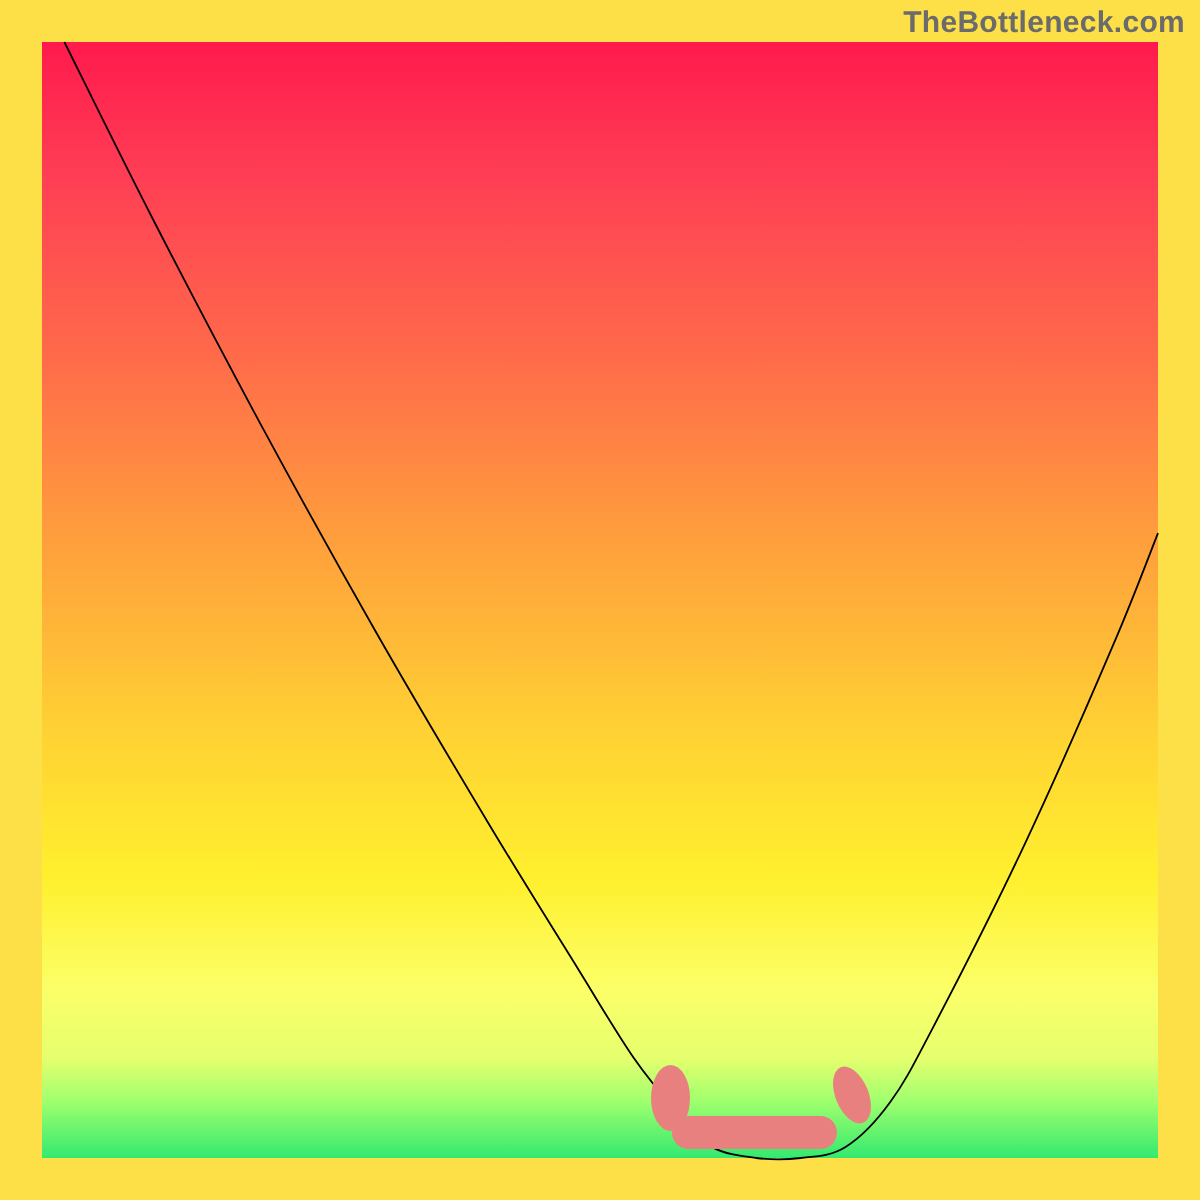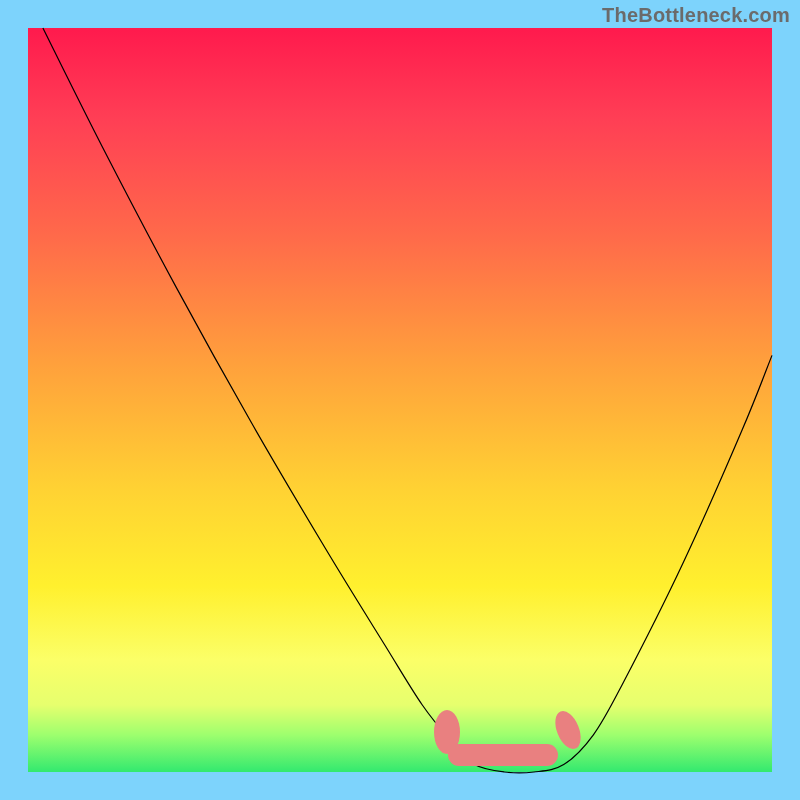--- a/index.html
+++ b/index.html
@@ -8,21 +8,21 @@
     width: 800px;
     height: 800px;
     background: #000;
     overflow: hidden;
     font-family: Arial, Helvetica, sans-serif;
   }
   .frame {
     position: relative;
     width: 800px;
     height: 800px;
-    background: #7dd3fc;
+    background: #fde047;
   }
   .plot-area {
     position: absolute;
     left: 28px;
     top: 28px;
     width: 744px;
     height: 744px;
     
     background: linear-gradient(
       to bottom,

